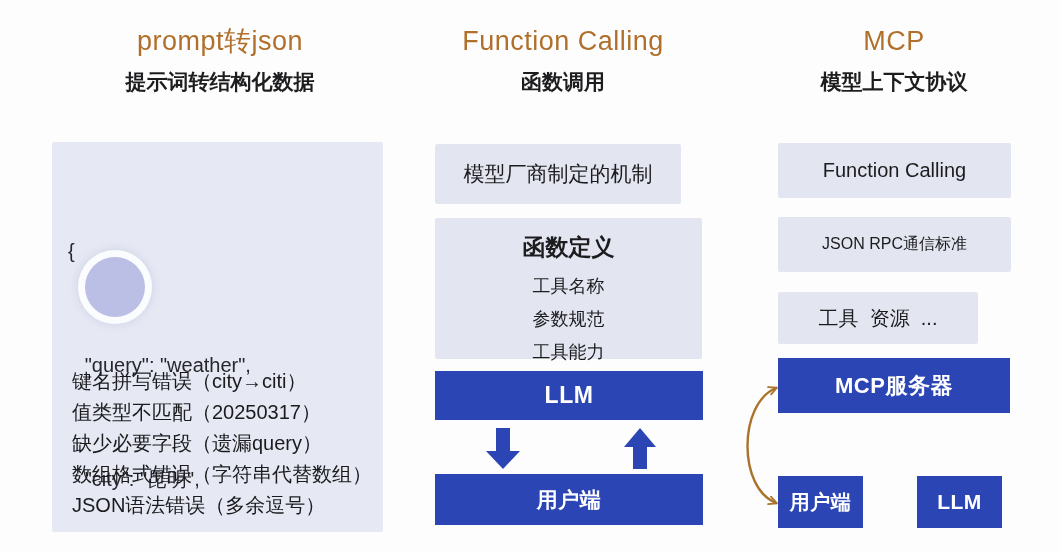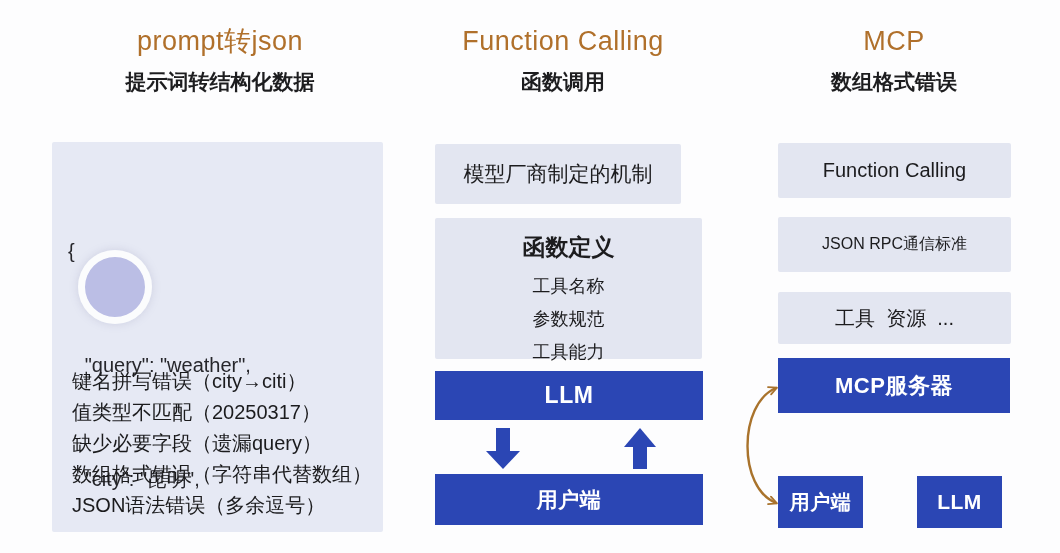--- a/index.html
+++ b/index.html
@@ -42,21 +42,21 @@
   <div class="col-header" style="left:220px;">
     <div class="col-title">prompt转json</div>
     <div class="col-sub">提示词转结构化数据</div>
   </div>
   <div class="col-header" style="left:563px;">
     <div class="col-title">Function Calling</div>
     <div class="col-sub">函数调用</div>
   </div>
   <div class="col-header" style="left:894px;">
     <div class="col-title">MCP</div>
-    <div class="col-sub">数组格式错误</div>
+    <div class="col-sub">模型上下文协议</div>
   </div>
 
   <div class="panel">
     <div class="code">
       <div class="code-line">{</div>
       <div class="code-line">   "query": "weather",</div>
       <div class="code-line">   "city": "昆明",</div>
       
       
       
@@ -88,21 +88,21 @@
     <polygon points="189,23 221,23 205,4" fill="#2b46b4"></polygon>
     <rect x="198" y="23" width="14" height="22" fill="#2b46b4"></rect>
   </svg>
 
   <div class="bluebox" style="left:435px;top:474px;width:268px;height:51px;font-size:21px;">用户端</div>
 
   <div class="lightbox" style="left:778px;top:143px;width:233px;height:55px;font-size:20px;font-weight:400;">Function Calling</div>
 
   <div class="lightbox" style="left:778px;top:217px;width:233px;height:55px;font-size:16px;">JSON RPC通信标准</div>
 
-  <div class="lightbox pre" style="left:778px;top:292px;width:233px;height:52px;font-size:20px;">工具  资源  ...</div>
+  <div class="lightbox pre" style="left:778px;top:292px;width:200px;height:52px;font-size:20px;">工具  资源  ...</div>
 
   <div class="bluebox" style="left:778px;top:358px;width:232px;height:55px;font-size:22px;">MCP服务器</div>
 
   <svg style="left:722px;top:378px;" width="58" height="134" viewBox="0 0 58 134">
     <defs>
       <marker id="ah" markerWidth="11" markerHeight="11" refX="8" refY="5" orient="auto-start-reverse" markerUnits="userSpaceOnUse">
         <path d="M1,1 L9,5 L1,9" fill="none" stroke="#a9732c" stroke-width="1.8" stroke-linecap="round" stroke-linejoin="round"></path>
       </marker>
     </defs>
     <path d="M54,10 C16,26 16,110 54,125" fill="none" stroke="#a9732c" stroke-width="2.4" stroke-linecap="round" marker-start="url(#ah)" marker-end="url(#ah)"></path>

